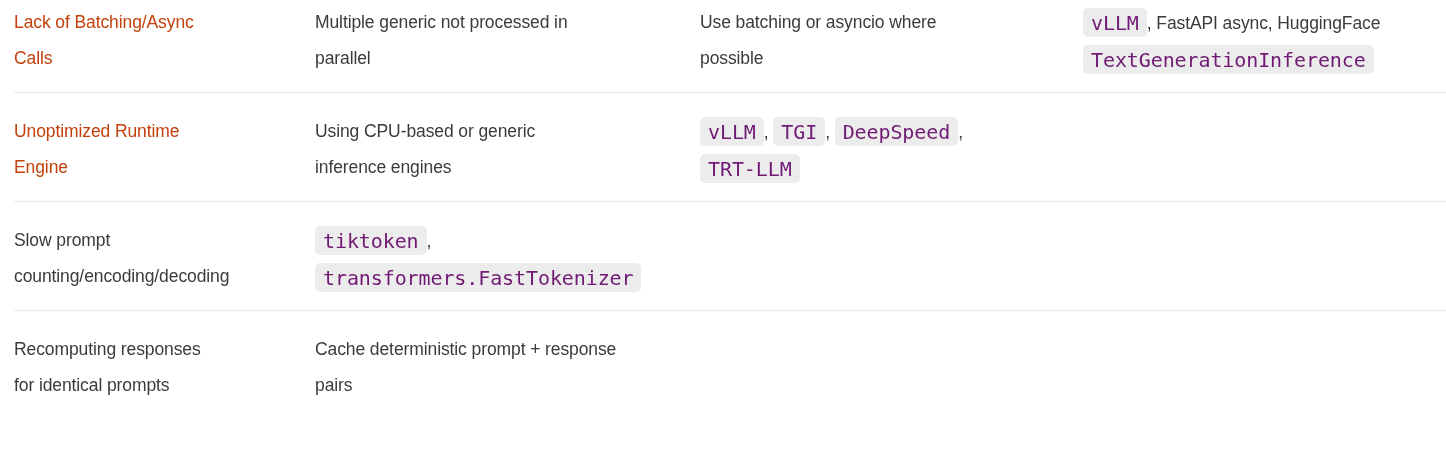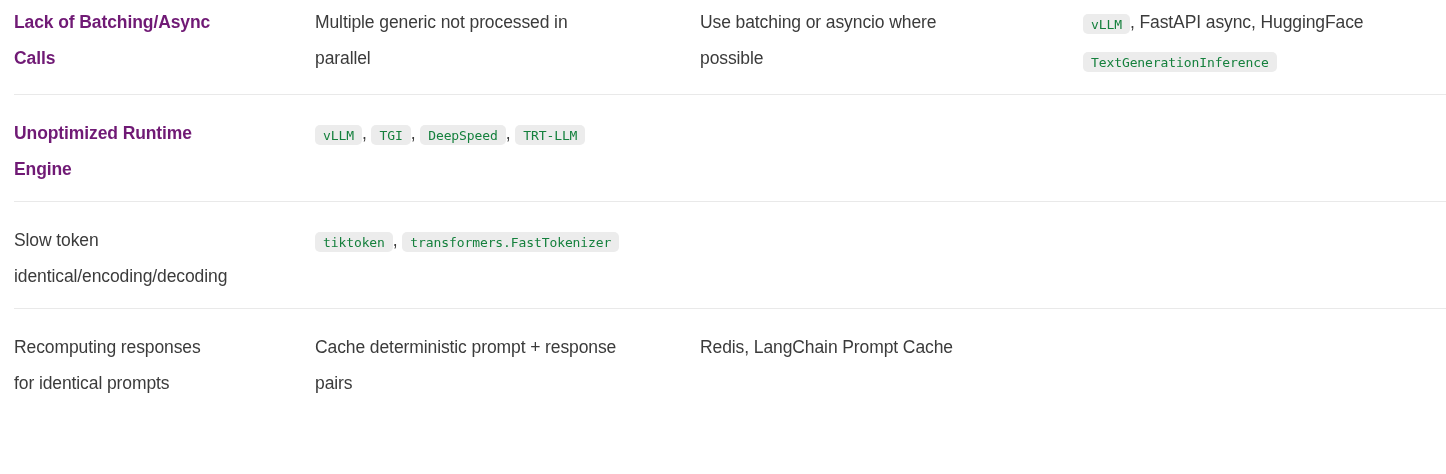--- a/index.html
+++ b/index.html
@@ -24,53 +24,53 @@
   }
   .row:first-child { padding-top: 4px; }
   .row:last-child { border-bottom: none; }
   .cell {
     font-size: 17.5px;
     line-height: 36px;
     color: #3b3b3b;
     letter-spacing: -0.1px;
   }
   .c-bottleneck {
-    font-weight: 700;
-    color: #701a75;
+    font-weight: 400;
+    color: #c2410c;
     padding-right: 81px;
   }
   .c-cause    { padding-right: 95px; }
   .c-solution { padding-right: 83px; }
   .c-tools    { padding-right: 40px; }
   .chip {
     font-family: "DejaVu Sans Mono", monospace;
-    font-size: 13px;
+    font-size: 20px;
     background: #ececec;
-    color: #15803d;
+    color: #701a75;
     border-radius: 5px;
     padding: 2.5px 8px;
     white-space: pre;
   }
 </style>
 </head>
 <body>
 
 <div class="table" id="bottleneck-table">
     <div class="row">
       <div class="cell c-bottleneck"><span>Lack of Batching/Async Calls</span></div>
       <div class="cell c-cause"><span class="txt">Multiple generic not processed in parallel</span></div>
       <div class="cell c-solution"><span class="txt">Use batching or asyncio where possible</span></div>
       <div class="cell c-tools"><span class="chip">vLLM</span><span class="txt">, FastAPI async, HuggingFace </span><span class="chip">TextGenerationInference</span></div>
     </div>
     <div class="row">
       <div class="cell c-bottleneck"><span>Unoptimized Runtime Engine</span></div>
+      <div class="cell c-cause"><span class="txt">Using CPU-based or generic inference engines</span></div>
       <div class="cell c-tools"><span class="chip">vLLM</span><span class="txt">, </span><span class="chip">TGI</span><span class="txt">, </span><span class="chip">DeepSpeed</span><span class="txt">, </span><span class="chip">TRT-LLM</span></div>
     </div>
     <div class="row">
-      <div class="cell c-cause"><span class="txt">Slow token identical/encoding/decoding</span></div>
+      <div class="cell c-cause"><span class="txt">Slow prompt counting/encoding/decoding</span></div>
       <div class="cell c-tools"><span class="chip">tiktoken</span><span class="txt">, </span><span class="chip">transformers.FastTokenizer</span></div>
     </div>
     <div class="row">
       <div class="cell c-cause"><span class="txt">Recomputing responses for identical prompts</span></div>
       <div class="cell c-solution"><span class="txt">Cache deterministic prompt + response pairs</span></div>
-      <div class="cell c-tools"><span class="txt">Redis, LangChain Prompt Cache</span></div>
     </div>
   </div>
 
 </body></html>

